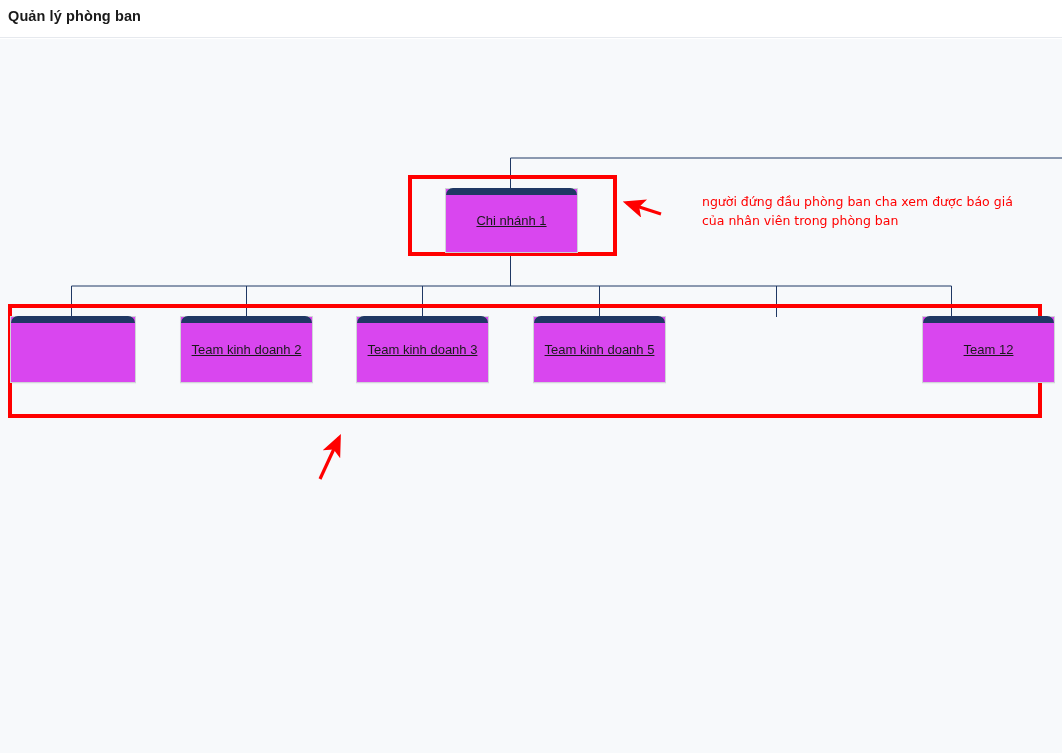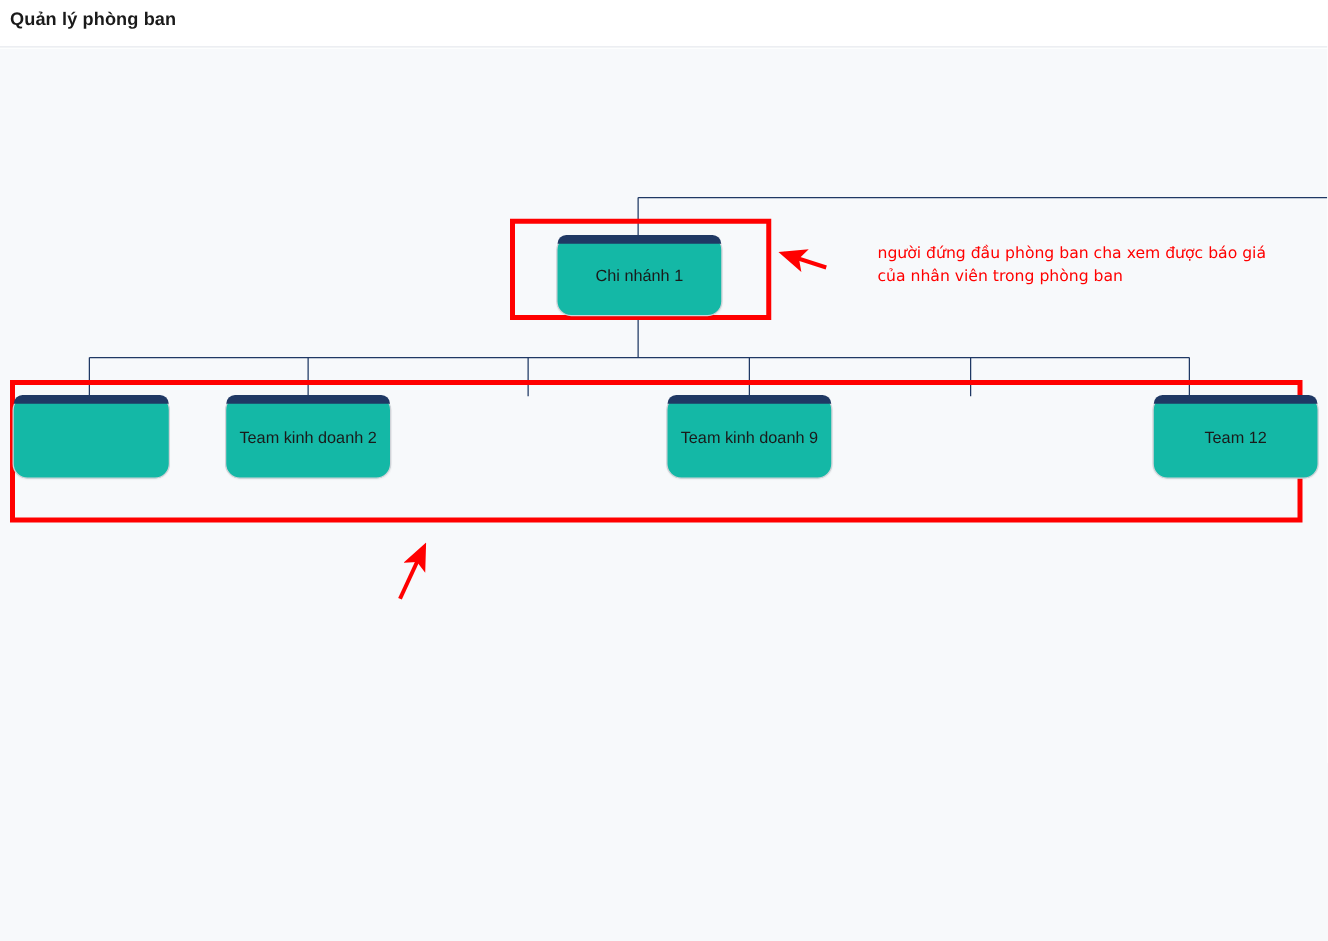--- a/index.html
+++ b/index.html
@@ -45,31 +45,32 @@
   }
   .svg-layer {
     position: absolute;
     left: 0; top: 0;
     width: 1062px; height: 714px;
   }
 
   
   .node {
     position: absolute;
-    background: #14b8a6;
+    background: #d946ef;
     border: 1px solid #d0d3d8;
-    border-radius: 12px;
+    border-radius: 0;
     display: flex;
     align-items: center;
     justify-content: center;
     text-align: center;
     color: #1a1a1a;
     font-size: 13px;
     line-height: 20px;
     box-shadow: 0 1px 1px rgba(0,0,0,0.04);
+    text-decoration: underline;
   }
   .node .node-bar {
     position: absolute;
     left: 0; top: -1px;
     width: 100%;
     height: 7px;
     background: #1f3864;
     border-top-left-radius: 7px;
     border-top-right-radius: 7px;
   }
@@ -135,24 +136,28 @@
 
     <div class="node" style="left:10px; top:277px; width:126px; height:67px;">
       <span class="node-bar"></span>
     </div>
 
     <div class="node" style="left:180px; top:277px; width:133px; height:67px;">
       <span class="node-bar"></span>
       <span class="node-label">Team kinh doanh 2</span>
     </div>
 
+    <div class="node" style="left:356px; top:277px; width:133px; height:67px;">
+      <span class="node-bar"></span>
+      <span class="node-label">Team kinh doanh 3</span>
+    </div>
 
     <div class="node" style="left:533px; top:277px; width:133px; height:67px;">
       <span class="node-bar"></span>
-      <span class="node-label">Team kinh doanh 9</span>
+      <span class="node-label">Team kinh doanh 5</span>
     </div>
 
 
     <div class="node" style="left:922px; top:277px; width:133px; height:67px;">
       <span class="node-bar"></span>
       <span class="node-label">Team 12</span>
     </div>
 
     <svg class="svg-layer" viewBox="0 0 1062 714" width="1062" height="714" style="pointer-events:none;">
       <defs>

